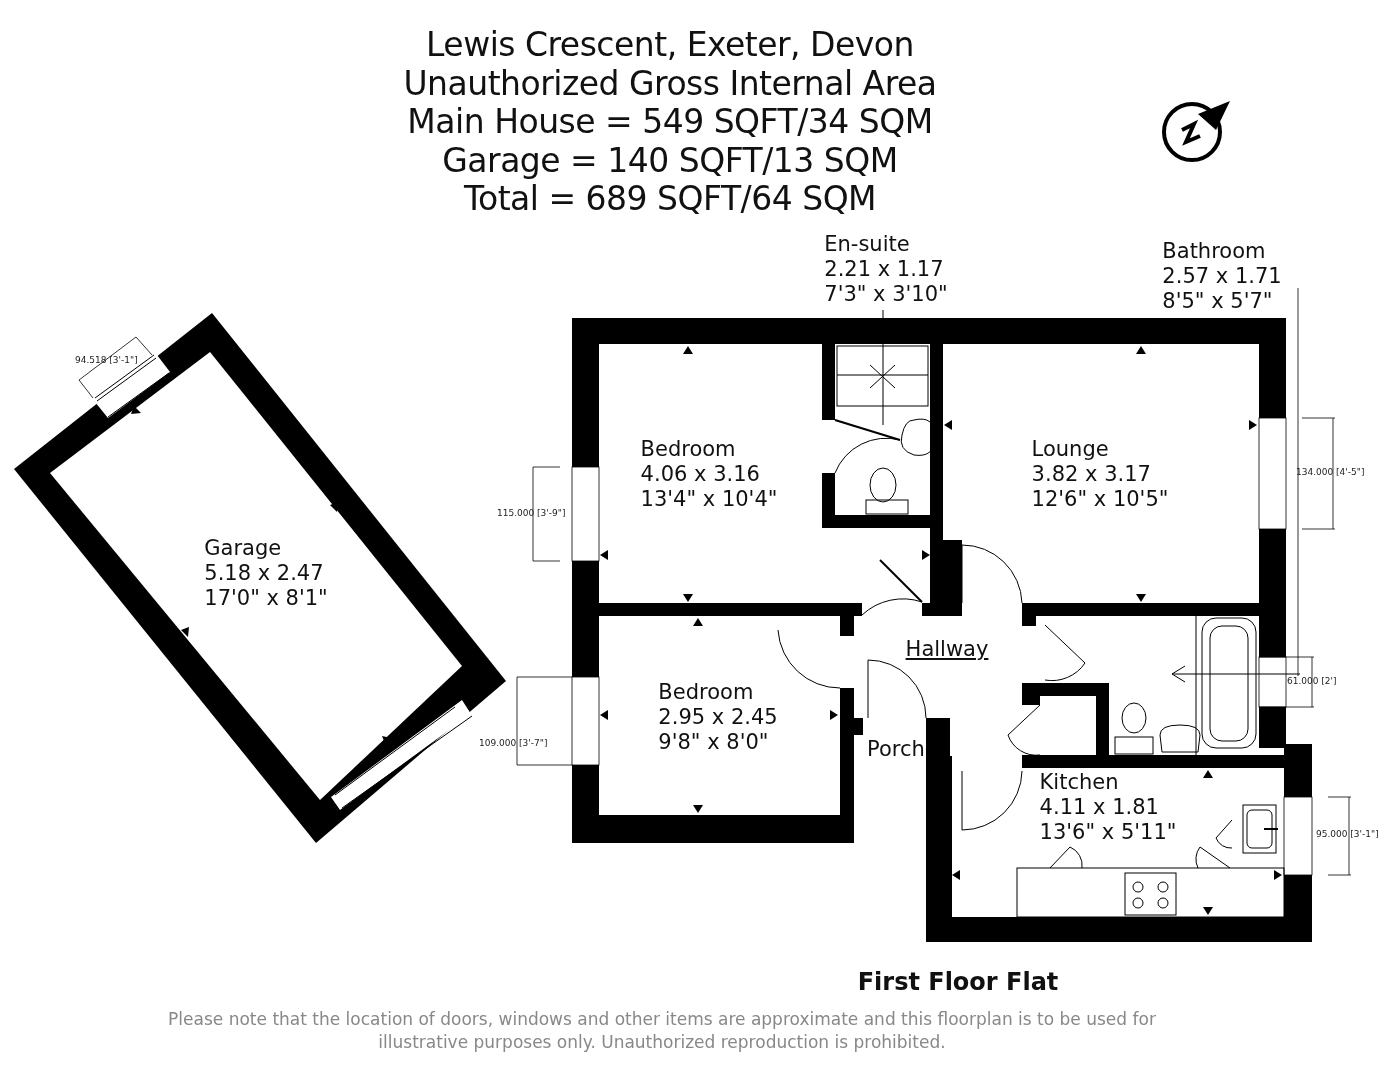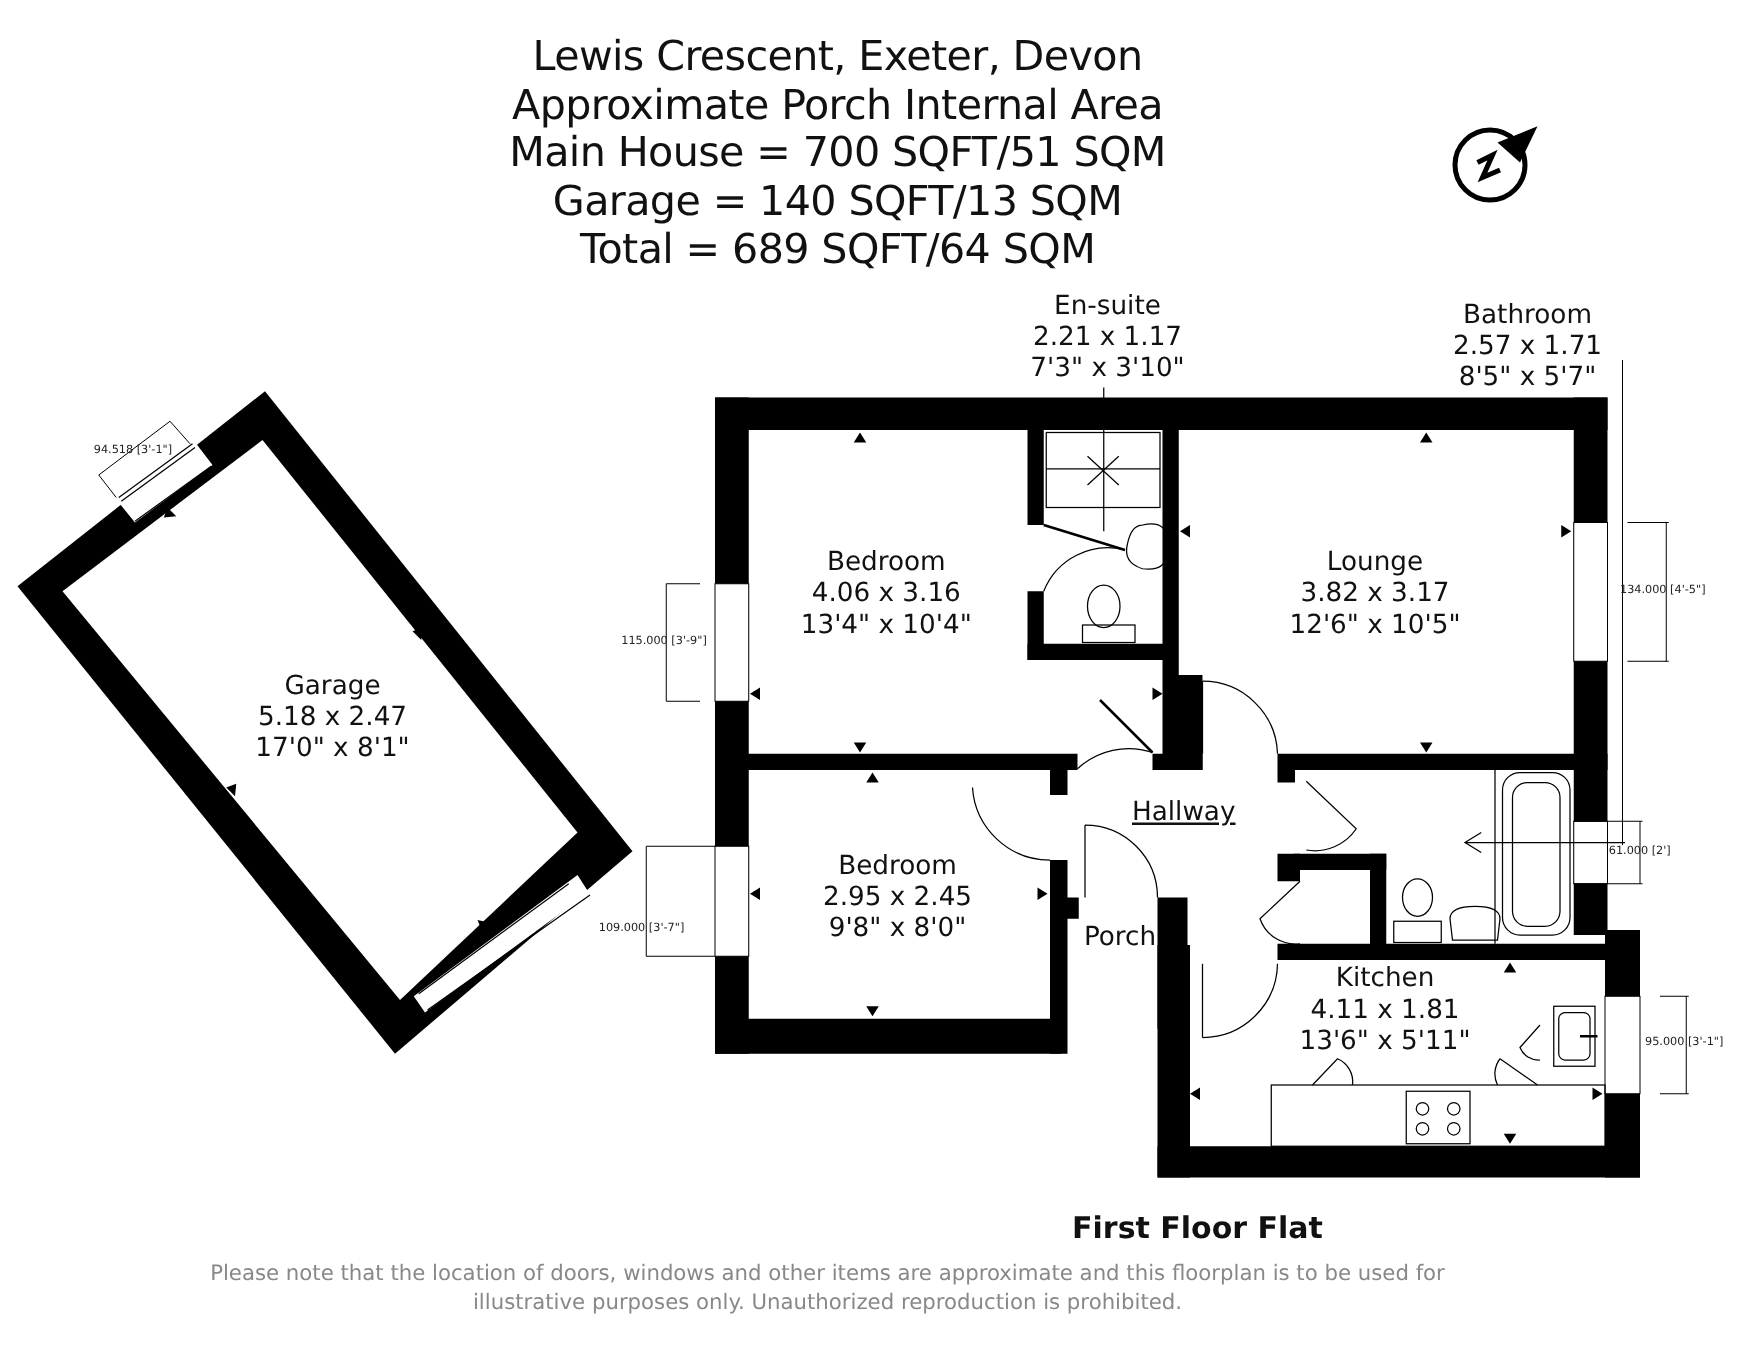--- a/index.html
+++ b/index.html
@@ -2,35 +2,35 @@
 <html><head>
 <meta charset="utf-8">
 <style>
   html, body { margin: 0; padding: 0; background: #ffffff; }
   body { width: 1398px; height: 1080px; position: relative; overflow: hidden;
          font-family: "DejaVu Sans", sans-serif; color: #111; }
   .header { position: absolute; left: 350px; top: 26px; width: 640px; text-align: center;
             font-size: 33px; line-height: 38.5px; letter-spacing: -0.5px; }
   .header div { white-space: nowrap; }
   svg.plan { position: absolute; left: 0; top: 0; }
-  .lbl { position: absolute; text-align: center; font-size: 21px; line-height: 25px;
+  .lbl { position: absolute; text-align: left; font-size: 21px; line-height: 25px;
          white-space: nowrap; transform: translateX(-50%); }
   .dim { position: absolute; font-size: 9px; white-space: nowrap; color: #222; }
   .floor-title { position: absolute; left: 942px; top: 968px; transform: translateX(-50%);
                  font-weight: bold; font-size: 24px; white-space: nowrap; margin-left: 16px; }
   .disclaimer { position: absolute; left: 662px; top: 1008px; transform: translateX(-50%);
                 width: 1080px; text-align: center; color: #888; font-size: 17px; line-height: 23px; }
 </style>
 </head>
 <body>
 
 <div class="header">
   <div>Lewis Crescent, Exeter, Devon</div>
-  <div>Approximate Porch Internal Area</div>
-  <div>Main House = 700 SQFT/51 SQM</div>
+  <div>Unauthorized Gross Internal Area</div>
+  <div>Main House = 549 SQFT/34 SQM</div>
   <div>Garage = 140 SQFT/13 SQM</div>
   <div>Total = 689 SQFT/64 SQM</div>
 </div>
 
 <svg class="plan" width="1398" height="1080" viewBox="0 0 1398 1080">
 
   <g>
     <circle cx="1192" cy="132" r="28" fill="none" stroke="#000" stroke-width="4"></circle>
     <polygon points="1230,101 1198,114 1216,130" fill="#000"></polygon>
     <path d="M1182,130 L1194,124 L1186,142 L1200,136" fill="none" stroke="#000" stroke-width="4" stroke-linejoin="miter"></path>

